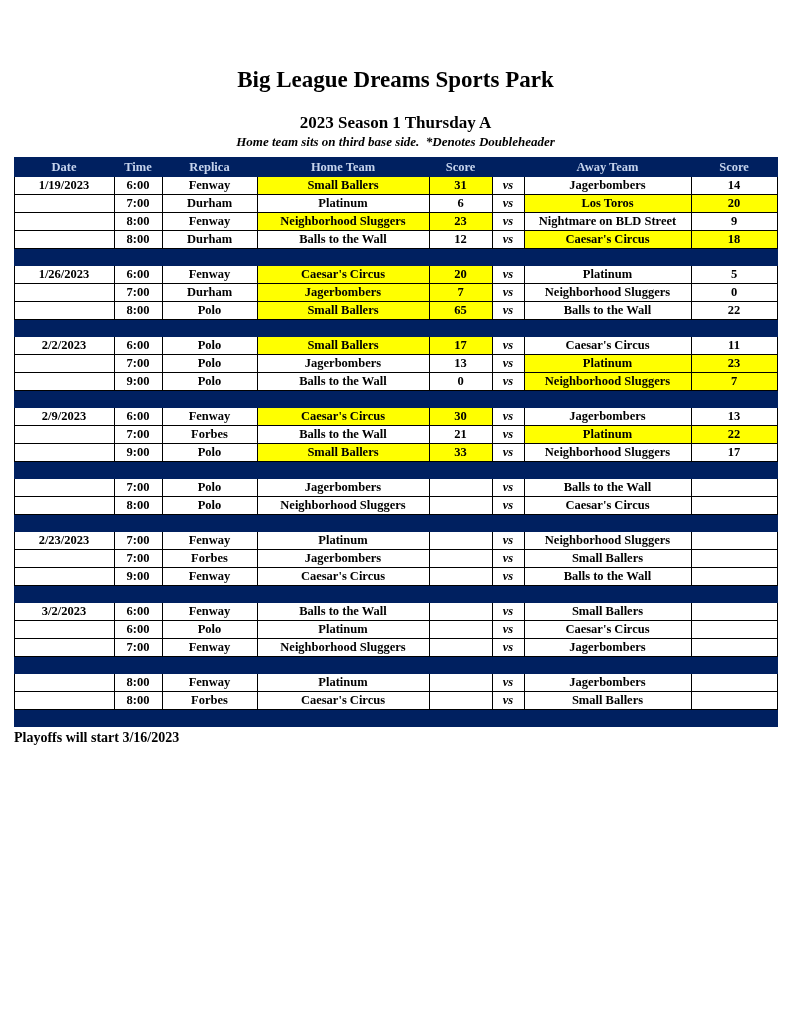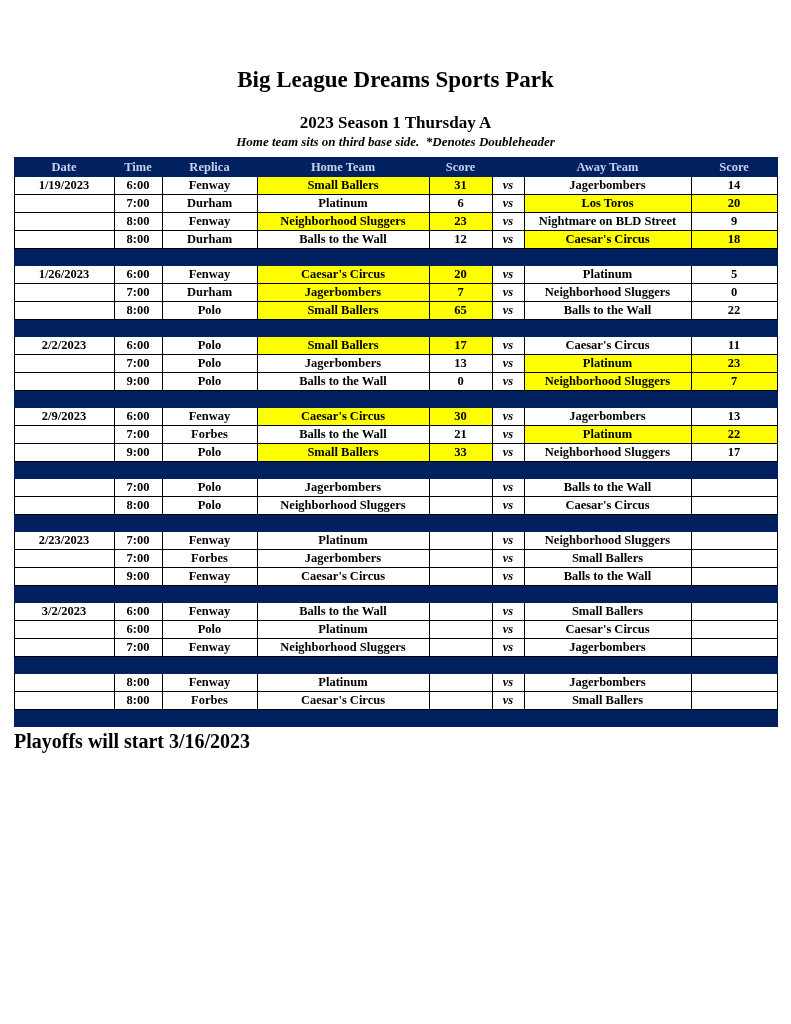--- a/index.html
+++ b/index.html
@@ -24,21 +24,21 @@
   }
   td.cell{
     border:1px solid #000;background:#fff;
     font-size:12.5px;font-weight:bold;text-align:center;
     height:17px;line-height:17px;padding:0 2px;
     overflow:hidden;white-space:nowrap;
   }
   td.cell.k-vs{font-style:italic;}
   td.cell.hl{background:var(--highlight);}
   td.sep{background:var(--navy);height:17px;line-height:17px;border:1px solid var(--navy);padding:0;}
-  .footer{width:763px;margin:3px auto 0;font-size:20px;font-weight:bold;text-align:left;}
+  .footer{width:763px;margin:3px auto 0;font-size:14px;font-weight:bold;text-align:left;}
 </style>
 </head>
 <body>
 
 <div class="page">
   <div class="title">Big League Dreams Sports Park</div>
   <div class="subtitle">2023 Season 1 Thursday A</div>
   <div class="note">Home team sits on third base side.  *Denotes Doubleheader</div>
 
   <table class="schedule">

